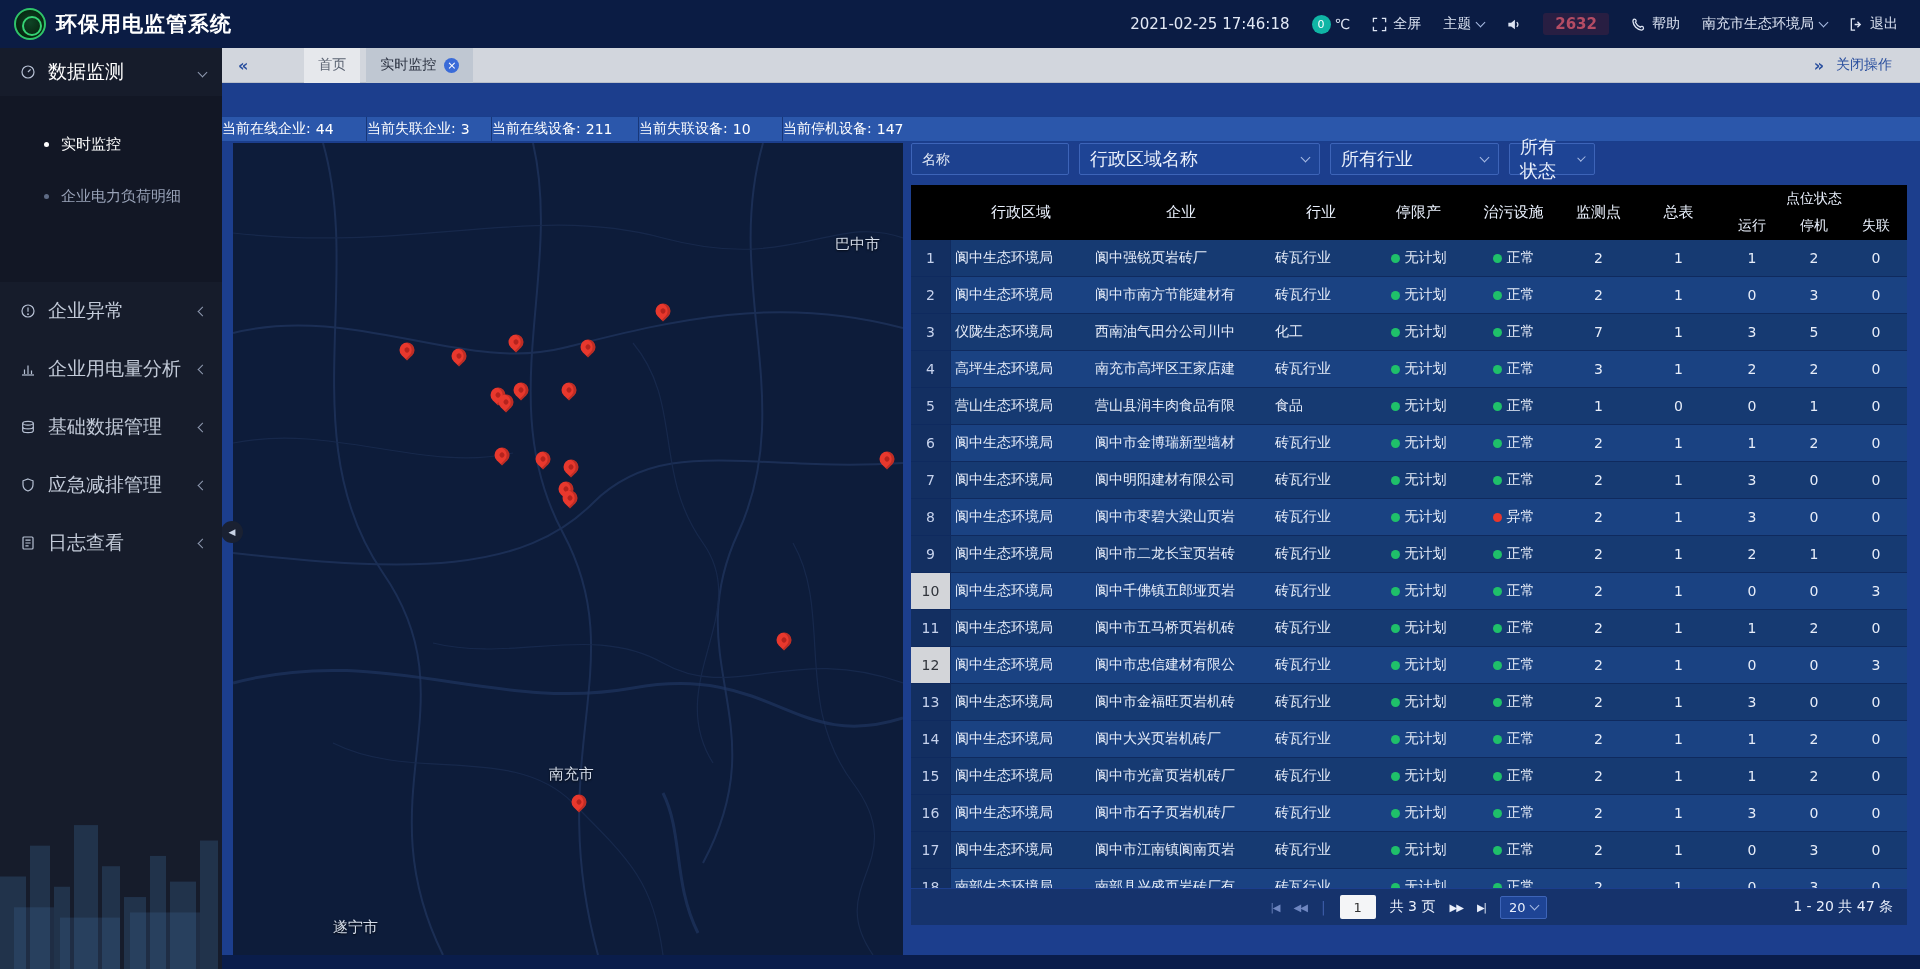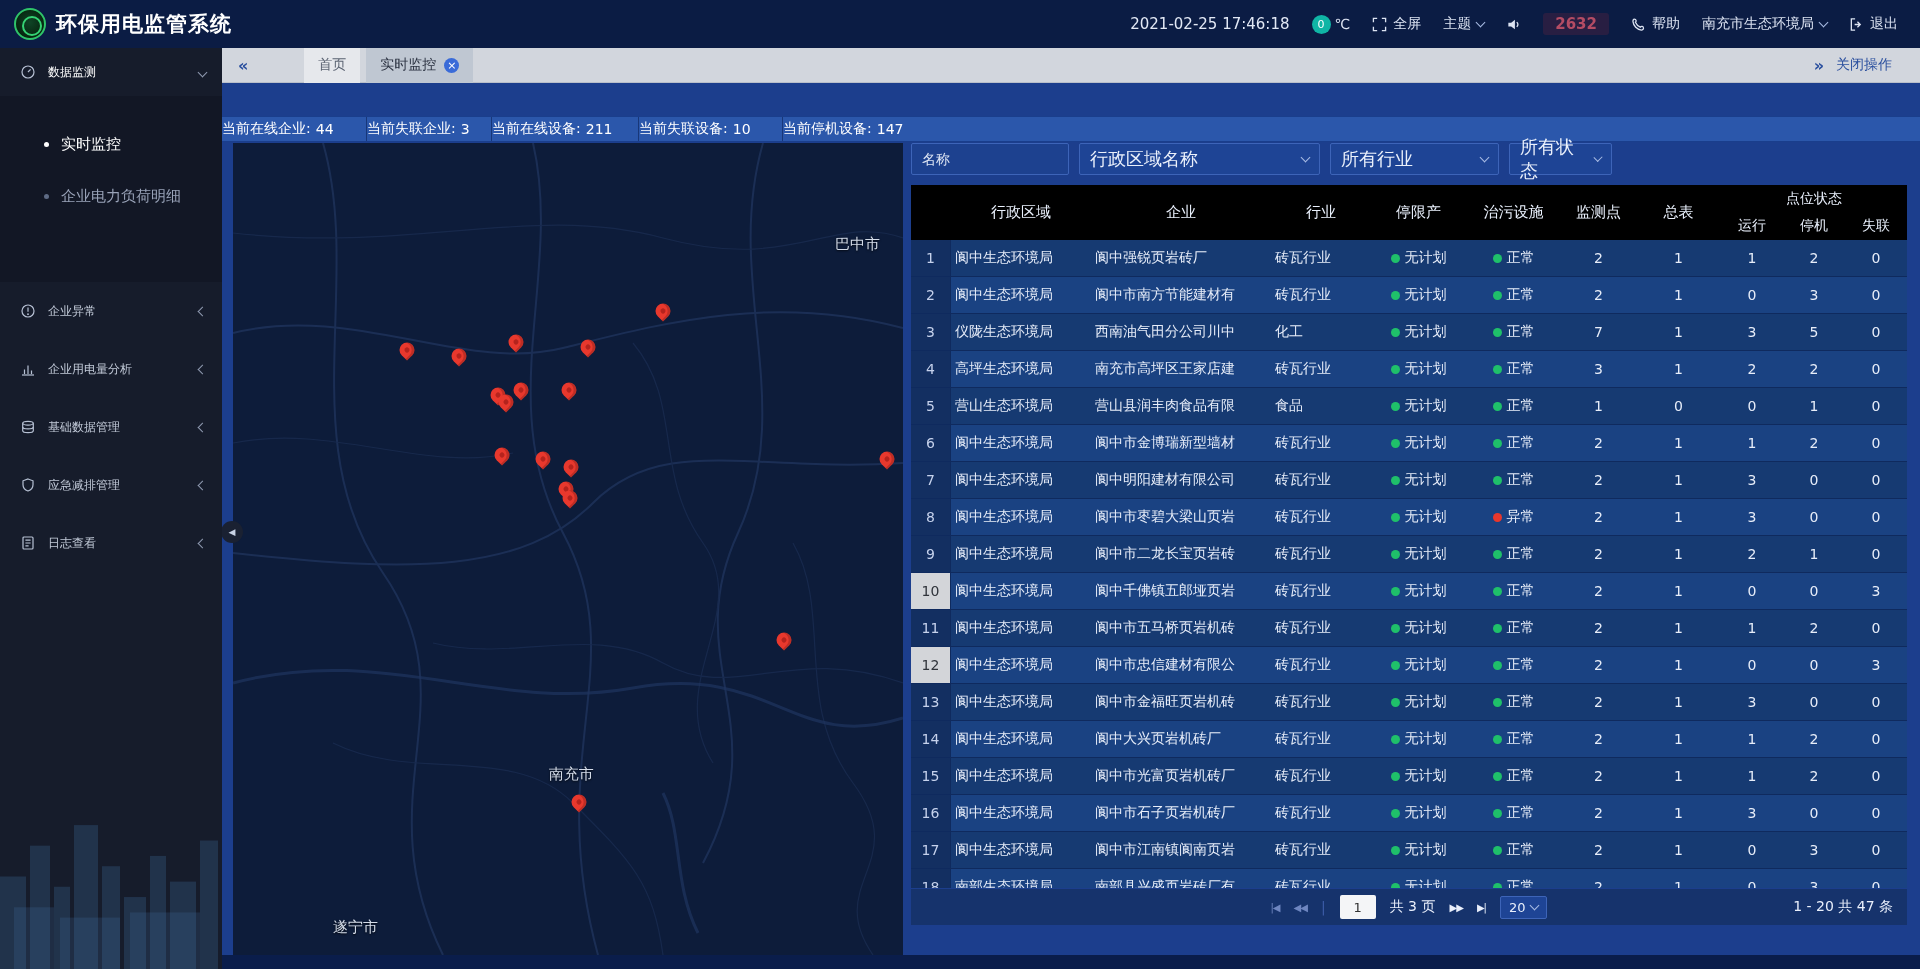--- a/index.html
+++ b/index.html
@@ -25,21 +25,21 @@
   .top-item { display:inline-flex; align-items:center; gap:6px; cursor:pointer; white-space:nowrap; }
   .top-item svg { width:15px; height:15px; stroke:#DCE3F2; fill:none; stroke-width:1.4; }
   .alert-count { color:#D2556A; background:rgba(170,40,60,.22); border-radius:3px;
     padding:2px 12px; font-weight:bold; font-size:15px; opacity:.85; }
   .chev-s { width:7px; height:7px; border-right:1.5px solid #A9BCE4; border-bottom:1.5px solid #A9BCE4;
     display:inline-block; transform:rotate(45deg); margin-top:-3px; }
 
   
   .sidebar { position:absolute; left:0; top:48px; width:222px; bottom:0; background:#161C2B; z-index:20; overflow:hidden; }
   .sgroup { height:58px; display:flex; align-items:center; padding:0 16px 0 20px; color:#C3CBD9;
-    font-size:12px; cursor:pointer; }
+    font-size:19px; cursor:pointer; }
   .sgroup.first { height:48px; }
   .sgroup.on { color:#FFFFFF; }
   .sicon { width:16px; height:16px; margin-right:12px; display:inline-flex; }
   .sicon svg { width:16px; height:16px; stroke:#B7C1D4; fill:none; stroke-width:1.2; }
   .sicon svg .f { fill:#B7C1D4; stroke:none; }
   .slabel { flex:1; }
   .chev { width:7px; height:7px; border-right:1.5px solid #8F9AB1; border-bottom:1.5px solid #8F9AB1; display:inline-block; }
   .chev.down { transform:rotate(45deg); }
   .chev.left { transform:rotate(135deg); }
   .ssub { background:#121725; padding:22px 0 60px 0; }
@@ -93,21 +93,21 @@
 
   
   .right-panel { position:absolute; left:689px; top:95px; width:996px; height:812px; }
   .filters { position:absolute; left:0; top:0; right:0; height:32px; display:flex; }
   .f-input { width:158px; height:32px; background:#1D418F; border:1px solid #3D64B8; border-radius:2px;
     color:#EAF0FB; font-size:14px; padding:0 10px; outline:none; font-family:inherit; }
   .f-input::placeholder { color:#E8EEF9; opacity:.95; }
   .f-select { height:32px; background:#1E4495; border:1px solid #3D64B8; border-radius:2px;
     color:#EAF0FB; font-size:18px; display:flex; align-items:center; justify-content:space-between;
     padding:0 10px; margin-left:10px; cursor:pointer; }
-  .w-region { width:241px; } .w-industry { width:169px; } .w-status { width:103px;gap:13px; }
+  .w-region { width:241px; } .w-industry { width:169px; } .w-status { width:86px;gap:13px; }
 
   .table { position:absolute; left:0; top:42px; width:996px; height:703px; overflow:hidden;
     --cols:40px 140px 180px 100px 95px 95px 75px 85px 62px 62px 62px; }
   .thead { display:grid; grid-template-columns:var(--cols); grid-template-rows:27px 28px;
     background:#000000; color:#EAF1FD; font-size:15px; }
   .th { display:flex; align-items:center; justify-content:center; }
   .span2 { grid-row:1 / 3; }
   .c1{grid-column:1}.c2{grid-column:2}.c3{grid-column:3}.c4{grid-column:4}.c5{grid-column:5}
   .c6{grid-column:6}.c7{grid-column:7}.c8{grid-column:8}
   .th.group { grid-column:9 / 12; grid-row:1; font-size:14px; }

